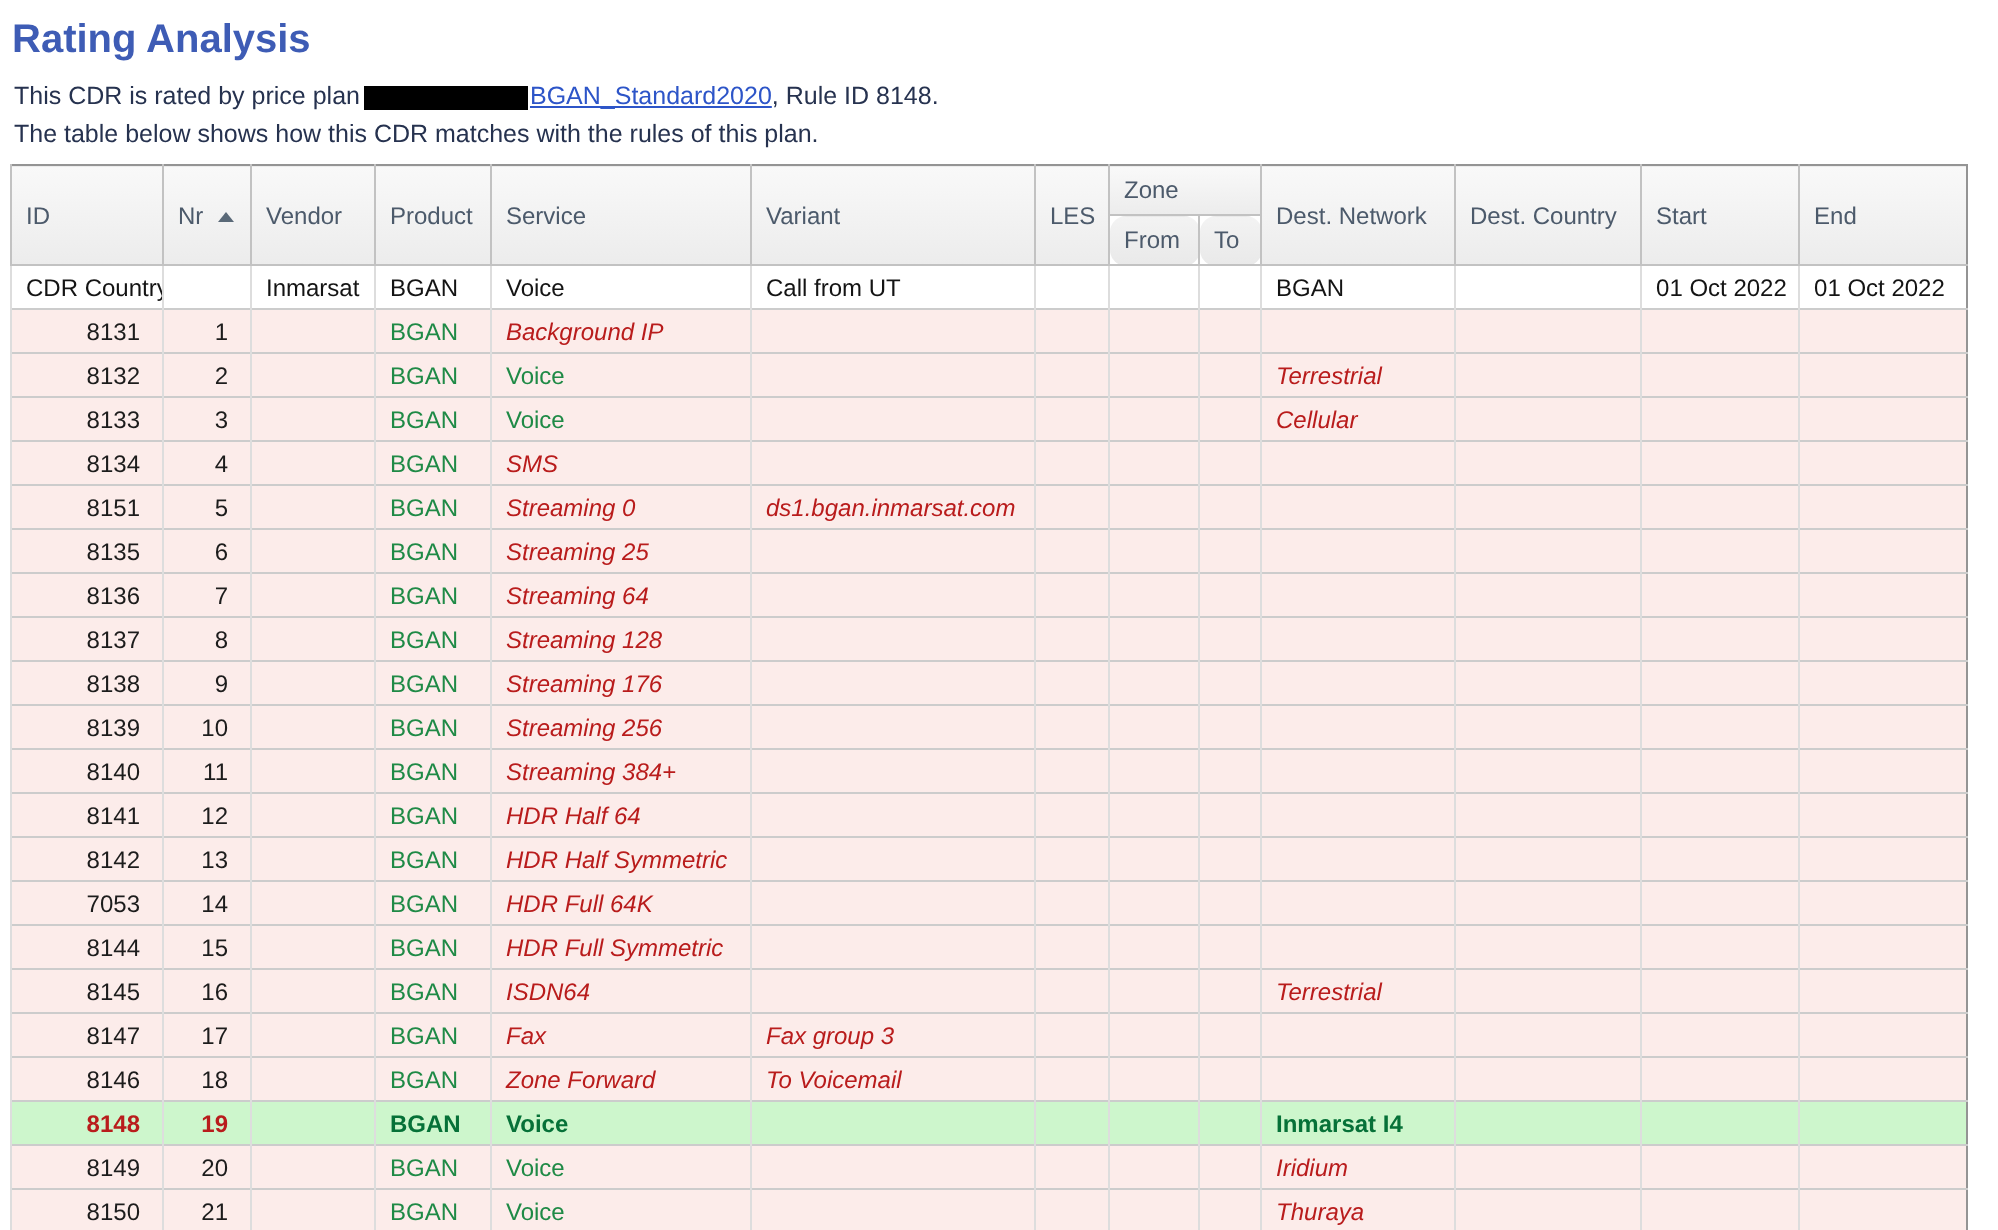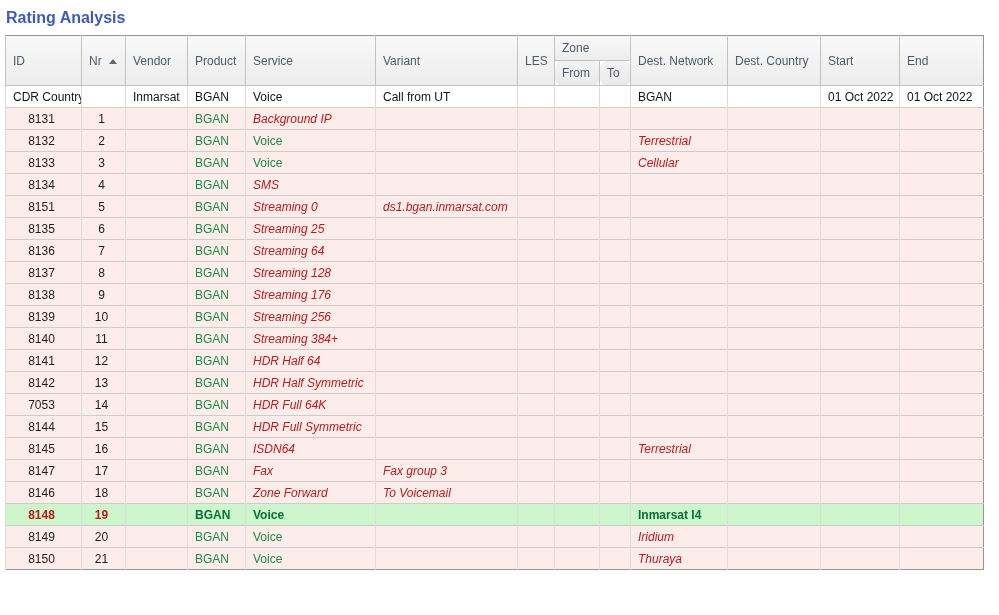--- a/index.html
+++ b/index.html
@@ -1,20 +1,20 @@
 <!DOCTYPE html>
 <html><head>
 <meta charset="utf-8">
 <style>
   * { box-sizing: border-box; margin: 0; padding: 0; }
   html, body { width: 999px; height: 615px; background: #ffffff; overflow: hidden;
     font-family: "Liberation Sans", "DejaVu Sans", sans-serif; }
   .page { padding: 6px 0 0 5px; }
 
-  .page-title { color: #3e5cb5; font-size: 16px; font-weight: bold; margin: 3px 4px 8px 1px; }
+  .page-title { color: #3e5cb5; font-size: 20px; font-weight: bold; margin: 3px 4px 8px 1px; }
 
   .intro { color: #26324f; font-size: 12.5px; line-height: 17px; margin-left: 2px; }
   .intro p { margin: 0 0 2px 0; }
   .redacted { display: inline-block; width: 82px; height: 12px; background: #000;
     vertical-align: middle; margin: 0 1px -1px 2px; }
   a.plan-link { color: #2d55c8; text-decoration: underline; cursor: pointer; }
 
   table { border-collapse: collapse; table-layout: fixed; width: 978px;
     margin: 6px 0 0 0; font-size: 12px; }
   table { border: 1px solid #949494; }
@@ -23,38 +23,42 @@
     padding: 0 2px 0 7px; background: linear-gradient(#f9f9f9, #ececec);
     border-left: 1px solid #c2c2c2; border-bottom: 1px solid #c2c2c2;
     white-space: nowrap; overflow: hidden; cursor: pointer; }
   thead tr.sub th { background: linear-gradient(#f3f3f3, #e9e9e9); border-radius: 8px; }
 
   tbody td { height: 22px; padding: 0 4px 0 7px;
     border-left: 1px solid #ddd; border-top: 1px solid #ccc;
     white-space: nowrap; overflow: hidden; color: #6b6b6b; }
   tr.cdr td { background: #ffffff; color: #141414; }
   tr.data td { background: #fcecea; }
-  td.num { text-align: center; padding-right: 11px; color: #1c1c1c; }
+  td.num { text-align: right; padding-right: 11px; color: #1c1c1c; }
   td.g { color: #1f8a46; }
   td.r { color: #b91c1c; font-style: italic; }
   tr.hl td { background: #cdf6cc; font-weight: bold; }
   tr.hl td.g { color: #067138; }
   tr.hl td.num { color: #b91c1c; }
 
   .sort-asc { display: inline-block; width: 0; height: 0; margin-left: 7px;
     border-left: 4px solid transparent; border-right: 4px solid transparent;
     border-bottom: 5px solid #5a6978; vertical-align: middle; }
 </style>
 </head>
 <body>
 
 <div class="page">
 
   <div class="page-title">Rating Analysis</div>
 
+  <div class="intro">
+    <p><span>This CDR is rated by price plan</span><span class="redacted"></span><a class="plan-link">BGAN_Standard2020</a><span>, Rule ID 8148.</span></p>
+    <p>The table below shows how this CDR matches with the rules of this plan.</p>
+  </div>
 
   <table>
     <colgroup>
       <col style="width:76px">
         <col style="width:44px">
         <col style="width:62px">
       <col style="width:58px">
         <col style="width:130px">
         <col style="width:142px">
       <col style="width:37px">

